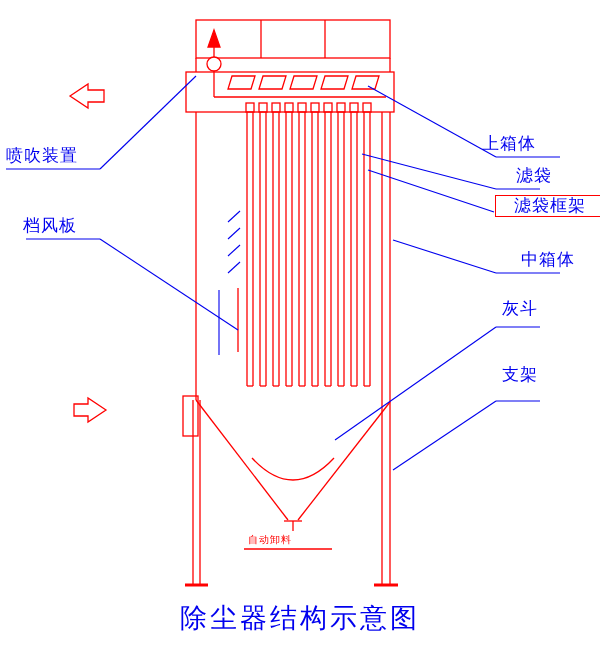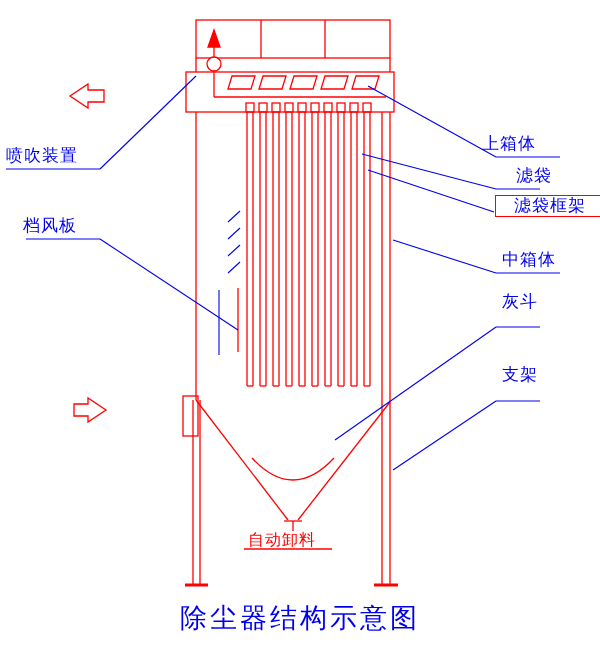--- a/index.html
+++ b/index.html
@@ -15,21 +15,21 @@
   #diagram{position:absolute;left:0;top:0;}
   #diagram *{stroke:var(--red);fill:none;stroke-width:1.3;}
   #diagram g.ann *{stroke:var(--blue);stroke-width:1.1;}
   #diagram .filled-red{fill:var(--red);stroke:var(--red);}
   #diagram .white-fill{fill:#ffffff;}
   #diagram .thick{stroke-width:3;}
   .label{
     position:absolute;color:var(--blue);font-size:17px;line-height:20px;
     white-space:nowrap;letter-spacing:1px;
   }
-  .label.red{color:var(--red);font-size:16px;}
+  .label.red{color:var(--red);font-size:10px;}
   .label.boxed{
     border:1px solid var(--red);padding:1px 18px;line-height:18px;
   }
   .title{
     position:absolute;left:50%;transform:translateX(-50%);top:600px;
     color:var(--blue);font-size:27px;letter-spacing:3px;white-space:nowrap;
   }
 </style>
 </head>
 <body>
@@ -167,19 +167,19 @@
           <line x1="228" y1="273" x2="240" y2="262"></line>
         </g>
     </g>
   </svg>
 
   <div class="label" style="left:6px;top:146px">喷吹装置</div>
   <div class="label" style="left:23px;top:216px">档风板</div>
   <div class="label" style="left:482px;top:134px">上箱体</div>
   <div class="label" style="left:516px;top:166px">滤袋</div>
   <div class="label boxed" style="left:495px;top:195px">滤袋框架</div>
-  <div class="label" style="left:502px;top:250px">中箱体</div>
-  <div class="label" style="left:502px;top:292px">灰斗</div>
+  <div class="label" style="left:521px;top:250px">中箱体</div>
+  <div class="label" style="left:502px;top:299px">灰斗</div>
   <div class="label" style="left:502px;top:365px">支架</div>
   <div class="label red" style="left:248px;top:530px">自动卸料</div>
 
   <div class="title">除尘器结构示意图</div>
 </div>
 
 </body></html>

